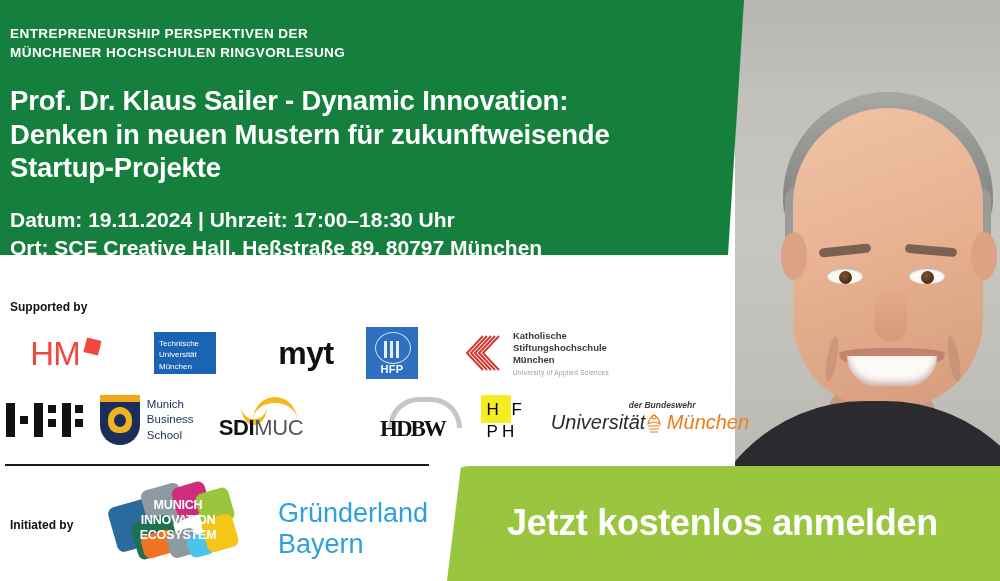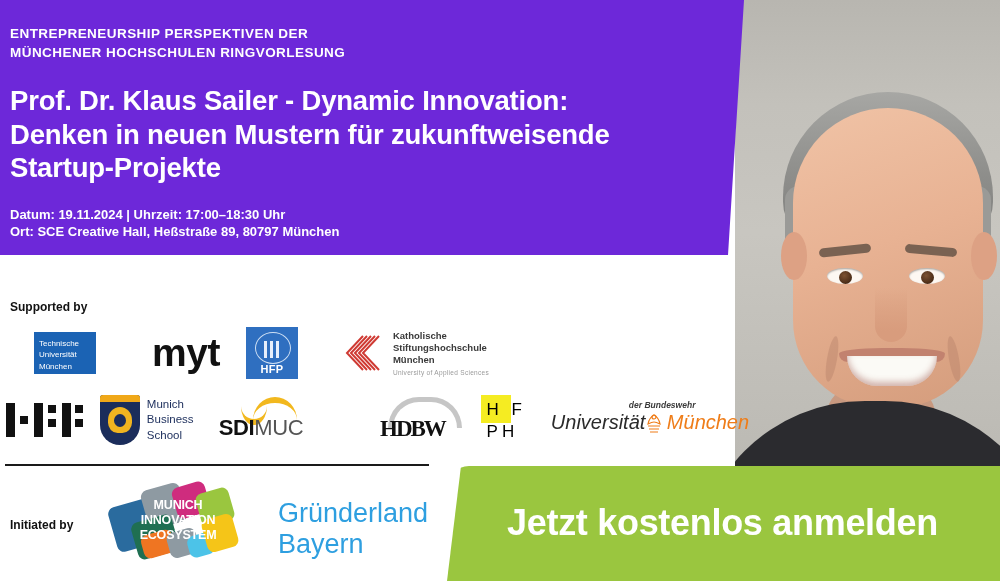--- a/index.html
+++ b/index.html
@@ -98,35 +98,35 @@
   }
   .photo .smile-l,.photo .smile-r{
     position:absolute;top:336px;width:10px;height:46px;background:rgba(185,130,106,.45);border-radius:50%;
   }
   .photo .smile-l{left:92px;transform:rotate(10deg);}
   .photo .smile-r{left:214px;transform:rotate(-10deg);}
 
   
   .magenta{
     position:absolute;left:0;top:0;width:744px;height:278px;
-    background:#6d28d9;
+    background:#15803d;
     clip-path:polygon(0 0, 744px 0, 728px 255px, 0 255px);
     color:#ffffff;
     box-sizing:border-box;
     padding:24px 0 0 10px;
   }
   .kicker{
     font-size:13.5px;font-weight:bold;letter-spacing:.45px;line-height:1.42;
     text-transform:uppercase;margin:0 0 22px 0;
   }
   .headline{
     font-size:27.5px;font-weight:bold;line-height:1.21;letter-spacing:-.2px;margin:0;
   }
   .details{
-    font-size:13px;font-weight:bold;line-height:1.33;margin:22px 0 18px 0;
+    font-size:21px;font-weight:bold;line-height:1.33;margin:22px 0 18px 0;
   }
 
   
   .supported-label{
     position:absolute;left:10px;top:300px;font-size:12px;font-weight:bold;color:#111;
   }
   .logo-row{position:absolute;display:flex;align-items:center;}
   .row1{left:4px;top:324px;width:710px;height:58px;}
   .row2{left:4px;top:392px;width:710px;height:56px;}
   .logo{display:flex;align-items:center;justify-content:center;}
@@ -145,21 +145,21 @@
 
   
   .tum{width:122px;height:42px;display:flex;flex-direction:column;}
   .tum .a{width:62px;height:42px;background:#1b63b4;position:relative;}
   .tum .a span{position:absolute;left:5px;top:6px;color:#fff;font-size:8px;line-height:1.42;}
   .tum .b{width:58px;height:42px;background:#1b63b4;margin-left:2px;position:relative;}
   .tum .b span{position:absolute;left:7px;top:8px;color:#fff;font-size:22px;font-weight:bold;letter-spacing:-1.5px;font-family:"Liberation Serif",serif;}
 
   
   .myt{width:88px;height:44px;}
-  .myt .txt{font-size:39px;font-weight:bold;color:#111;letter-spacing:-.5px;}
+  .myt .txt{font-size:32px;font-weight:bold;color:#111;letter-spacing:-.5px;}
 
   
   .hfp{width:52px;height:52px;background:#2f6fc0;position:relative;}
   .hfp .circ{position:absolute;left:9px;top:5px;width:34px;height:30px;border:1.6px solid #cfe0f4;border-radius:50%;}
   .hfp .bar{position:absolute;top:14px;width:3px;height:17px;background:#e6eefb;}
   .hfp .b1{left:18px;} .hfp .b2{left:24px;} .hfp .b3{left:30px;}
   .hfp .lbl{position:absolute;left:0;right:0;bottom:4px;text-align:center;color:#fff;font-size:11px;font-weight:bold;letter-spacing:.3px;}
 
   
   .ksh{width:190px;height:54px;display:flex;align-items:center;}
@@ -269,20 +269,24 @@
     <div class="details">
       <div>Datum: 19.11.2024 | Uhrzeit: 17:00–18:30 Uhr</div>
       <div>Ort: SCE Creative Hall, Heßstraße 89, 80797 München</div>
     </div>
   </div>
 
   <div class="supported-label">Supported by</div>
 
   <div class="logo-row row1">
 
+    <div class="logo hm" style="margin-right:18px;">
+      <span class="txt">HM</span>
+      <span class="sq"></span>
+    </div>
 
 
     <div class="logo tum" style="margin-right:16px;">
       <div class="a">
           <span style="white-space:pre;">Technische
 Universität
 München</span>
         </div>
     </div>
 

